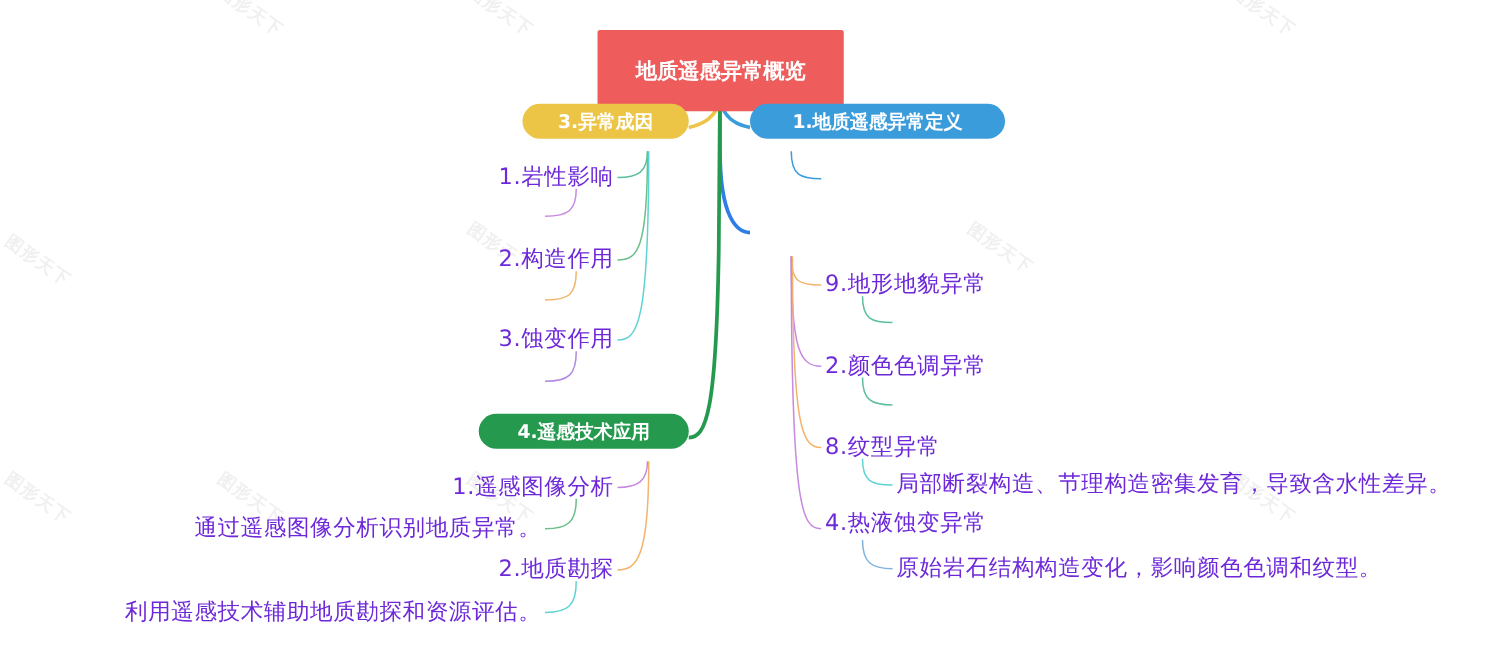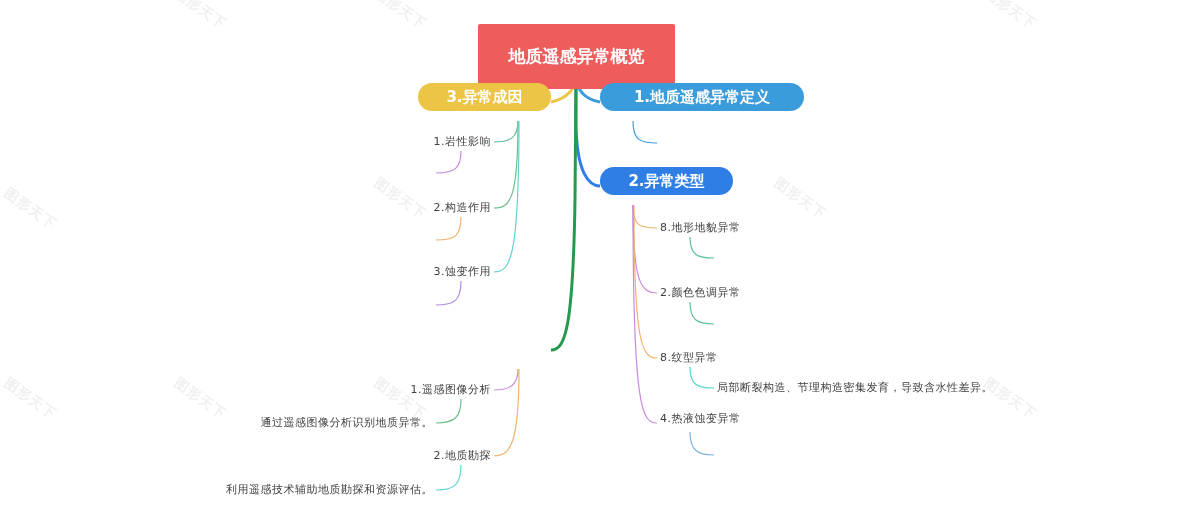--- a/index.html
+++ b/index.html
@@ -21,21 +21,21 @@
   .root {
     left: 478px; top: 24px; width: 197px; height: 65px;
     background: #ee5c5c; border-radius: 2px; font-size: 17px;
   }
   .branch { height: 28px; border-radius: 19px; font-size: 15px; }
   .b1 { left: 600px; top: 83px; width: 204px; background: #3b9cdc; }
   .b2 { left: 600px; top: 167px; width: 133px; background: #2f7ee6; }
   .b3 { left: 418px; top: 83px; width: 133px; background: #ecc547; }
   .b4 { left: 383px; top: 331px; width: 168px; background: #259a4e; }
   .leaf {
-    position: absolute; color: #404040; font-size: 11px; white-space: nowrap;
+    position: absolute; color: #6d28d9; font-size: 18px; white-space: nowrap;
     letter-spacing: 0.5px; line-height: 18px;
   }
   .r { text-align: right; }
 </style>
 </head>
 <body>
 
 <div class="canvas">
 
   <div class="watermark" style="left:170px;top:0px;">图形天下</div>
@@ -76,29 +76,30 @@
 
     <path d="M518 369 C518 385, 510 390, 494 390" stroke="#c78ae0" stroke-width="1.2" fill="none"></path>
     <path d="M519 369 C519 445, 510 456, 494 456" stroke="#f2b36b" stroke-width="1.2" fill="none"></path>
     <path d="M461 399 C461 417, 455 423, 436 423" stroke="#6cbf8a" stroke-width="1.2" fill="none"></path>
     <path d="M461 465 C461 484, 455 490, 436 490" stroke="#5fd3d3" stroke-width="1.2" fill="none"></path>
   </svg>
 
   <div class="node root">地质遥感异常概览</div>
 
   <div class="node branch b1">1.地质遥感异常定义</div>
-  <div class="node branch b2">2.异常类型</div>
   <div class="node branch b3">3.异常成因</div>
+  <div class="node branch b4">4.遥感技术应用</div>
 
 
-  <div class="leaf" style="left:660px;top:219px;">8.地形地貌异常</div>
+  <div class="leaf" style="left:660px;top:219px;">9.地形地貌异常</div>
   <div class="leaf" style="left:660px;top:284px;">2.颜色色调异常</div>
   <div class="leaf" style="left:660px;top:349px;">8.纹型异常</div>
   <div class="leaf" style="left:717px;top:379px;">局部断裂构造、节理构造密集发育，导致含水性差异。</div>
   <div class="leaf" style="left:660px;top:410px;">4.热液蚀变异常</div>
+  <div class="leaf" style="left:717px;top:446px;">原始岩石结构构造变化，影响颜色色调和纹型。</div>
 
   <div class="leaf r" style="right:709px;top:133px;">1.岩性影响</div>
   <div class="leaf r" style="right:709px;top:199px;">2.构造作用</div>
   <div class="leaf r" style="right:709px;top:263px;">3.蚀变作用</div>
 
   <div class="leaf r" style="right:709px;top:381px;">1.遥感图像分析</div>
   <div class="leaf r" style="right:767px;top:414px;">通过遥感图像分析识别地质异常。</div>
   <div class="leaf r" style="right:709px;top:447px;">2.地质勘探</div>
   <div class="leaf r" style="right:767px;top:481px;">利用遥感技术辅助地质勘探和资源评估。</div>
 

